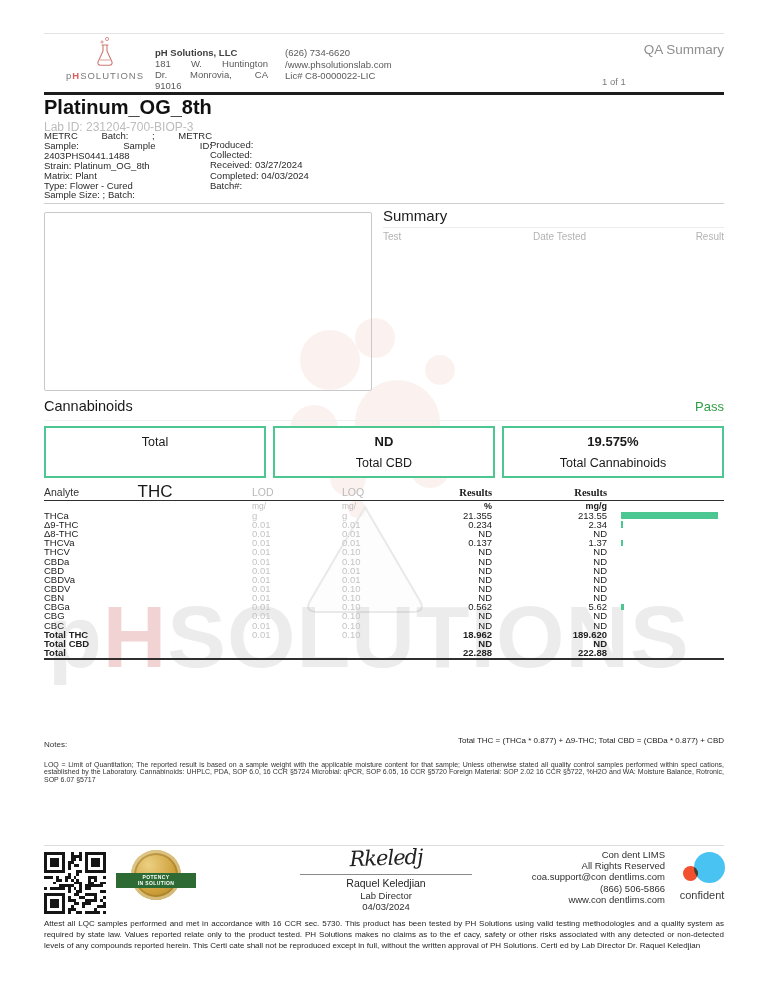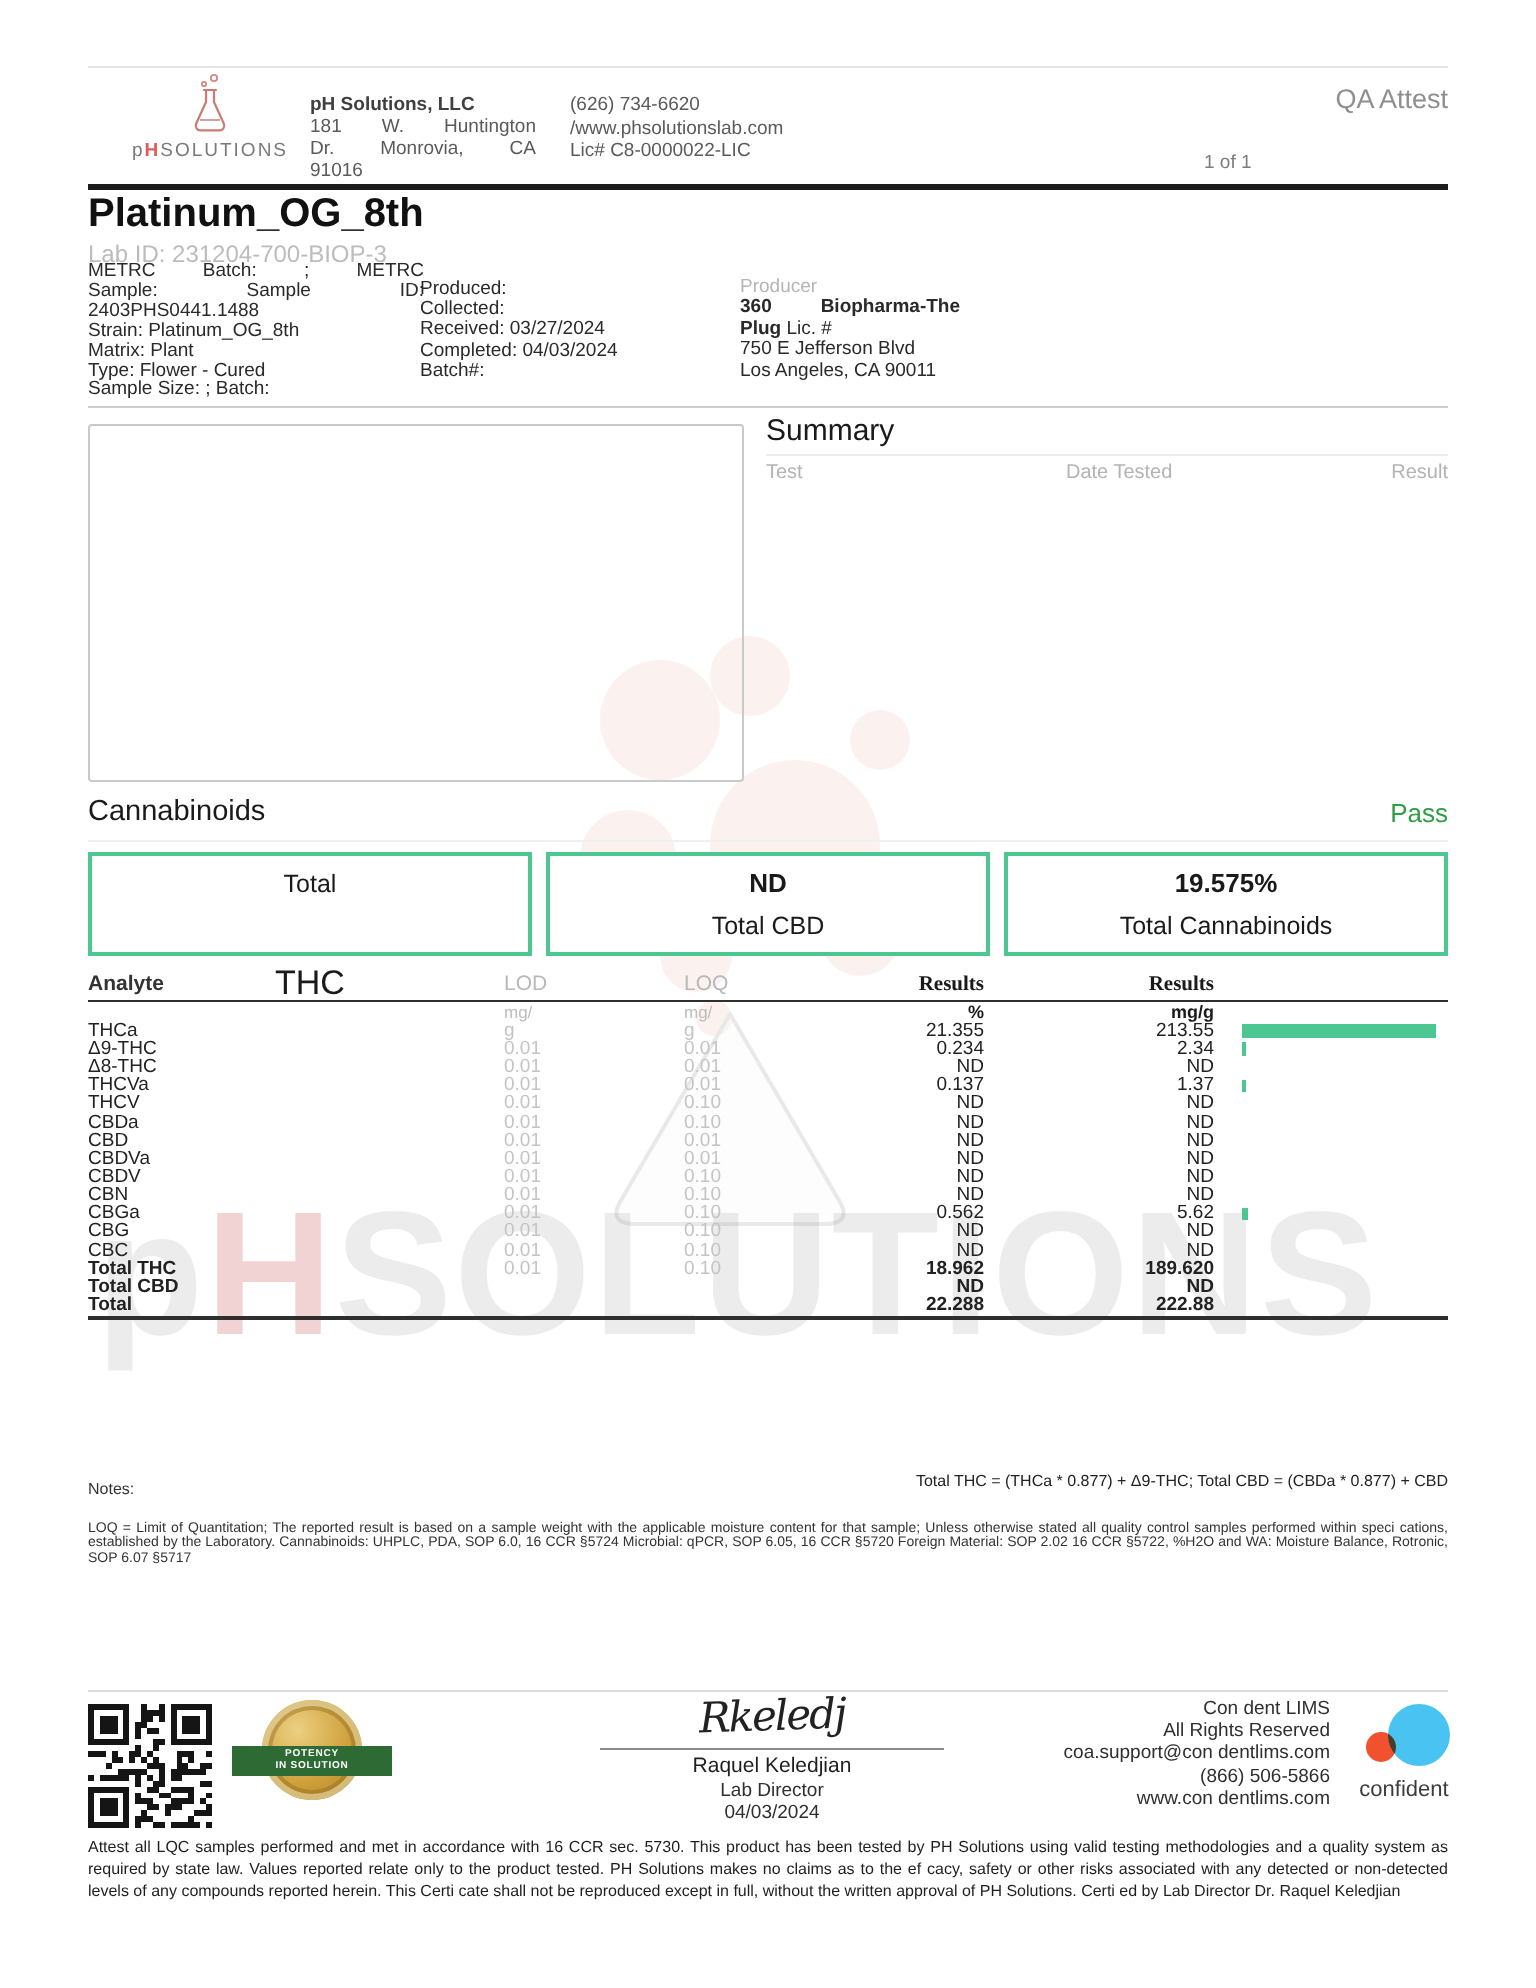--- a/index.html
+++ b/index.html
@@ -53,21 +53,21 @@
   
   .tbl{left:44px;top:486px;width:680px;}
   .tbl-head{display:flex;font-size:10.5px;padding-bottom:2px;border-bottom:1.5px solid #2f2f2f;align-items:flex-end;}
   .tbl-units{display:flex;font-size:8.5px;color:#bdbdbd;height:10px;align-items:center;}
   .c-analyte{width:208px;}
   .c-lod{width:90px;}
   .c-loq{width:108px;}
   .c-pct{width:42px;text-align:right;}
   .c-mgg{width:115px;text-align:right;}
   .c-bar{width:117px;display:flex;align-items:center;padding-left:14px;box-sizing:border-box;}
-  .h-analyte{color:#333;font-weight:700;}
+  .h-analyte{color:#333;font-weight:400;}
   .h-dim{color:#b9b9b9;}
   .h-res{color:#1a1a1a;font-weight:bold;font-family:Liberation Serif, serif;}
   .u-dark{color:#1a1a1a;font-weight:bold;font-size:9px;}
   .trow{display:flex;height:9.15px;font-size:9.5px;line-height:9.4px;align-items:center;color:#222;}
   .trow .c-lod,.trow .c-loq{color:#c4c4c4;}
   .trow.brow .c-analyte,.trow.brow .c-pct,.trow.brow .c-mgg{font-weight:bold;}
   .bar{display:block;height:6.5px;background:var(--accent,#4dc792);}
   .tbl-bottom{height:2px;background:#2f2f2f;margin-top:1px;}
   
   .notes-label{left:44px;top:740px;font-size:8px;color:#333;}
@@ -131,21 +131,21 @@
   <div class="abs company-address">
       <div class="jline">181 W. Huntington</div>
       <div class="jline">Dr. Monrovia, CA</div>
       <div>91016</div>
     </div>
   <div class="abs contact">
       <div>(626) 734-6620</div>
       <div>/www.phsolutionslab.com</div>
       <div>Lic# C8-0000022-LIC</div>
     </div>
-  <div class="abs qa">QA Attest</div>
+  <div class="abs qa">QA Summary</div>
   <div class="abs pageno">1 of 1</div>
   <div class="abs headline"></div>
 
   <div class="abs title">Platinum_OG_8th</div>
   <div class="abs labid">Lab ID: 231204-700-BIOP-3</div>
   <div class="abs meta1">
       <div class="jline">METRC Batch: ; METRC</div>
       <div class="jline">Sample: Sample ID:</div>
       <div>2403PHS0441.1488</div>
       <div>Strain: Platinum_OG_8th</div>
@@ -153,27 +153,20 @@
       <div>Type: Flower - Cured</div>
       <div>Sample Size: ; Batch:</div>
     </div>
   <div class="abs meta2">
       <div>Produced:</div>
       <div>Collected:</div>
       <div>Received: 03/27/2024</div>
       <div>Completed: 04/03/2024</div>
       <div>Batch#:</div>
     </div>
-  <div class="abs meta3">
-    <div class="glabel">Producer</div>
-    <div class="pl1 jline b">360 Biopharma-The</div>
-    <div><span class="b">Plug</span> <span>Lic. #</span></div>
-    <div>750 E Jefferson Blvd</div>
-    <div>Los Angeles, CA 90011</div>
-  </div>
   <div class="abs sep1"></div>
 
   <div class="abs samplebox"></div>
   <div class="abs summary-title">Summary</div>
   <div class="abs summary-underline"></div>
   <div class="abs summary-cols">
     <span class="sc-test">Test</span>
     <span class="sc-date">Date Tested</span>
     <span class="sc-result">Result</span>
   </div>

